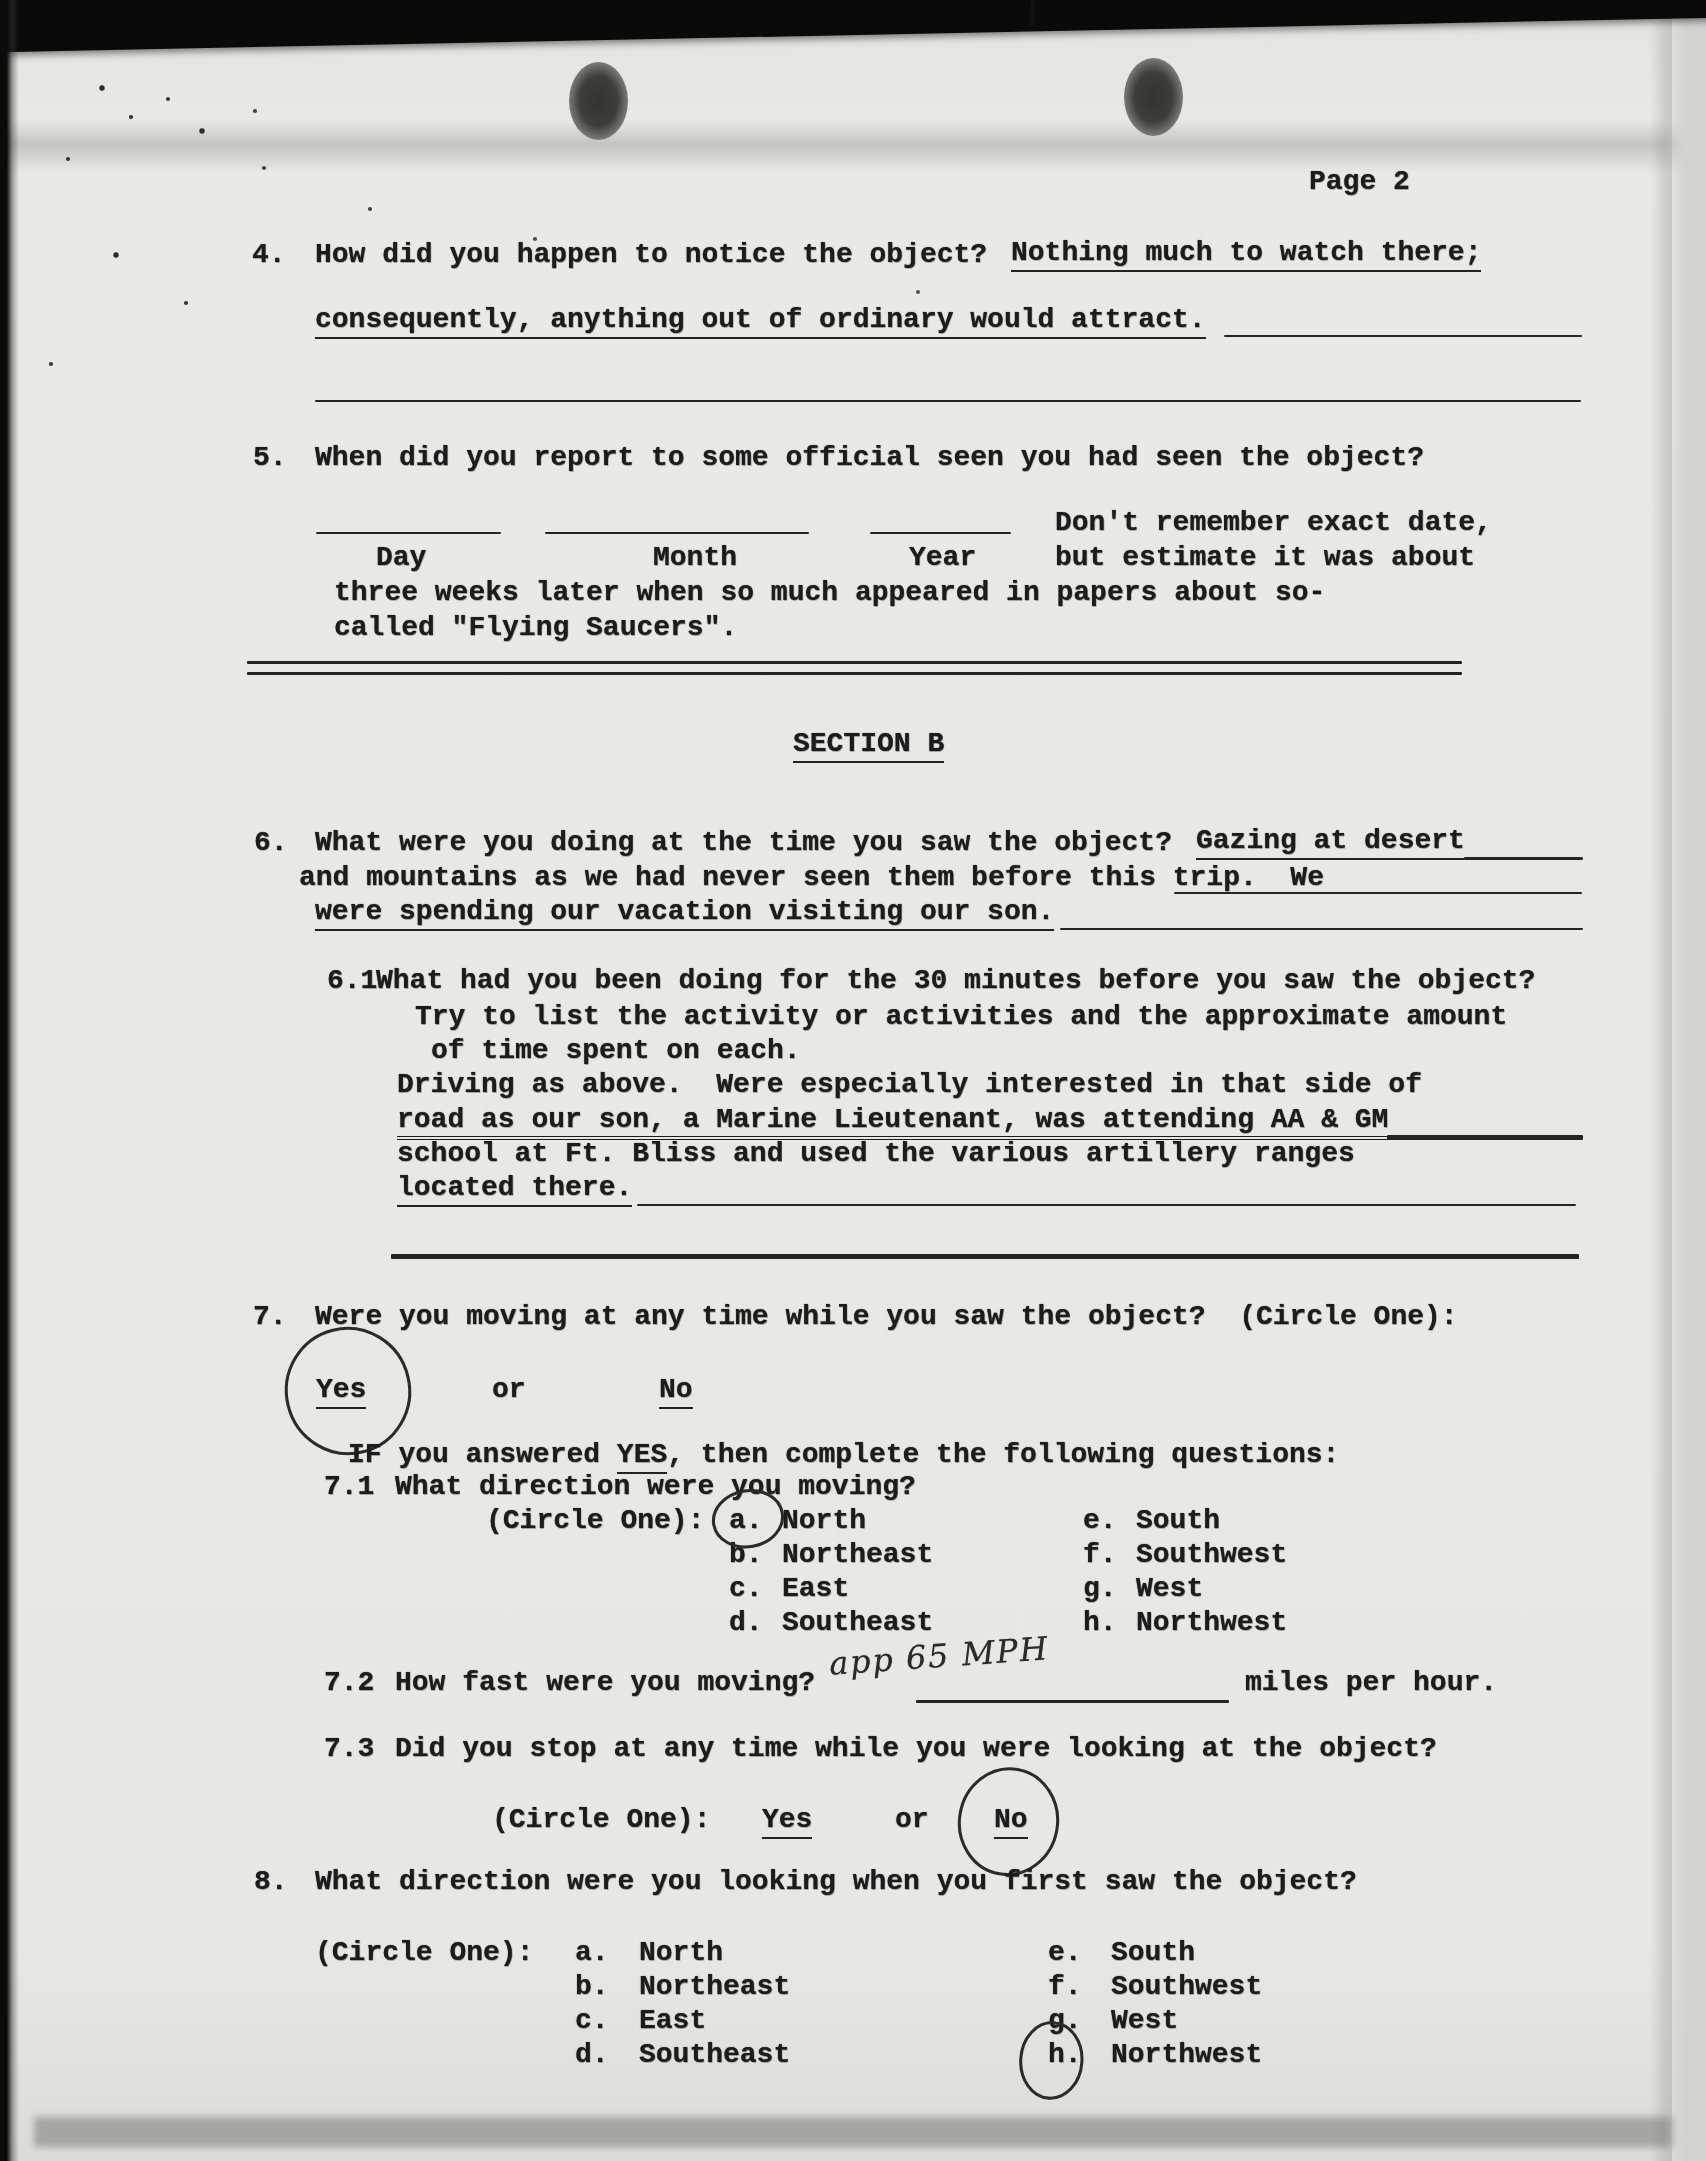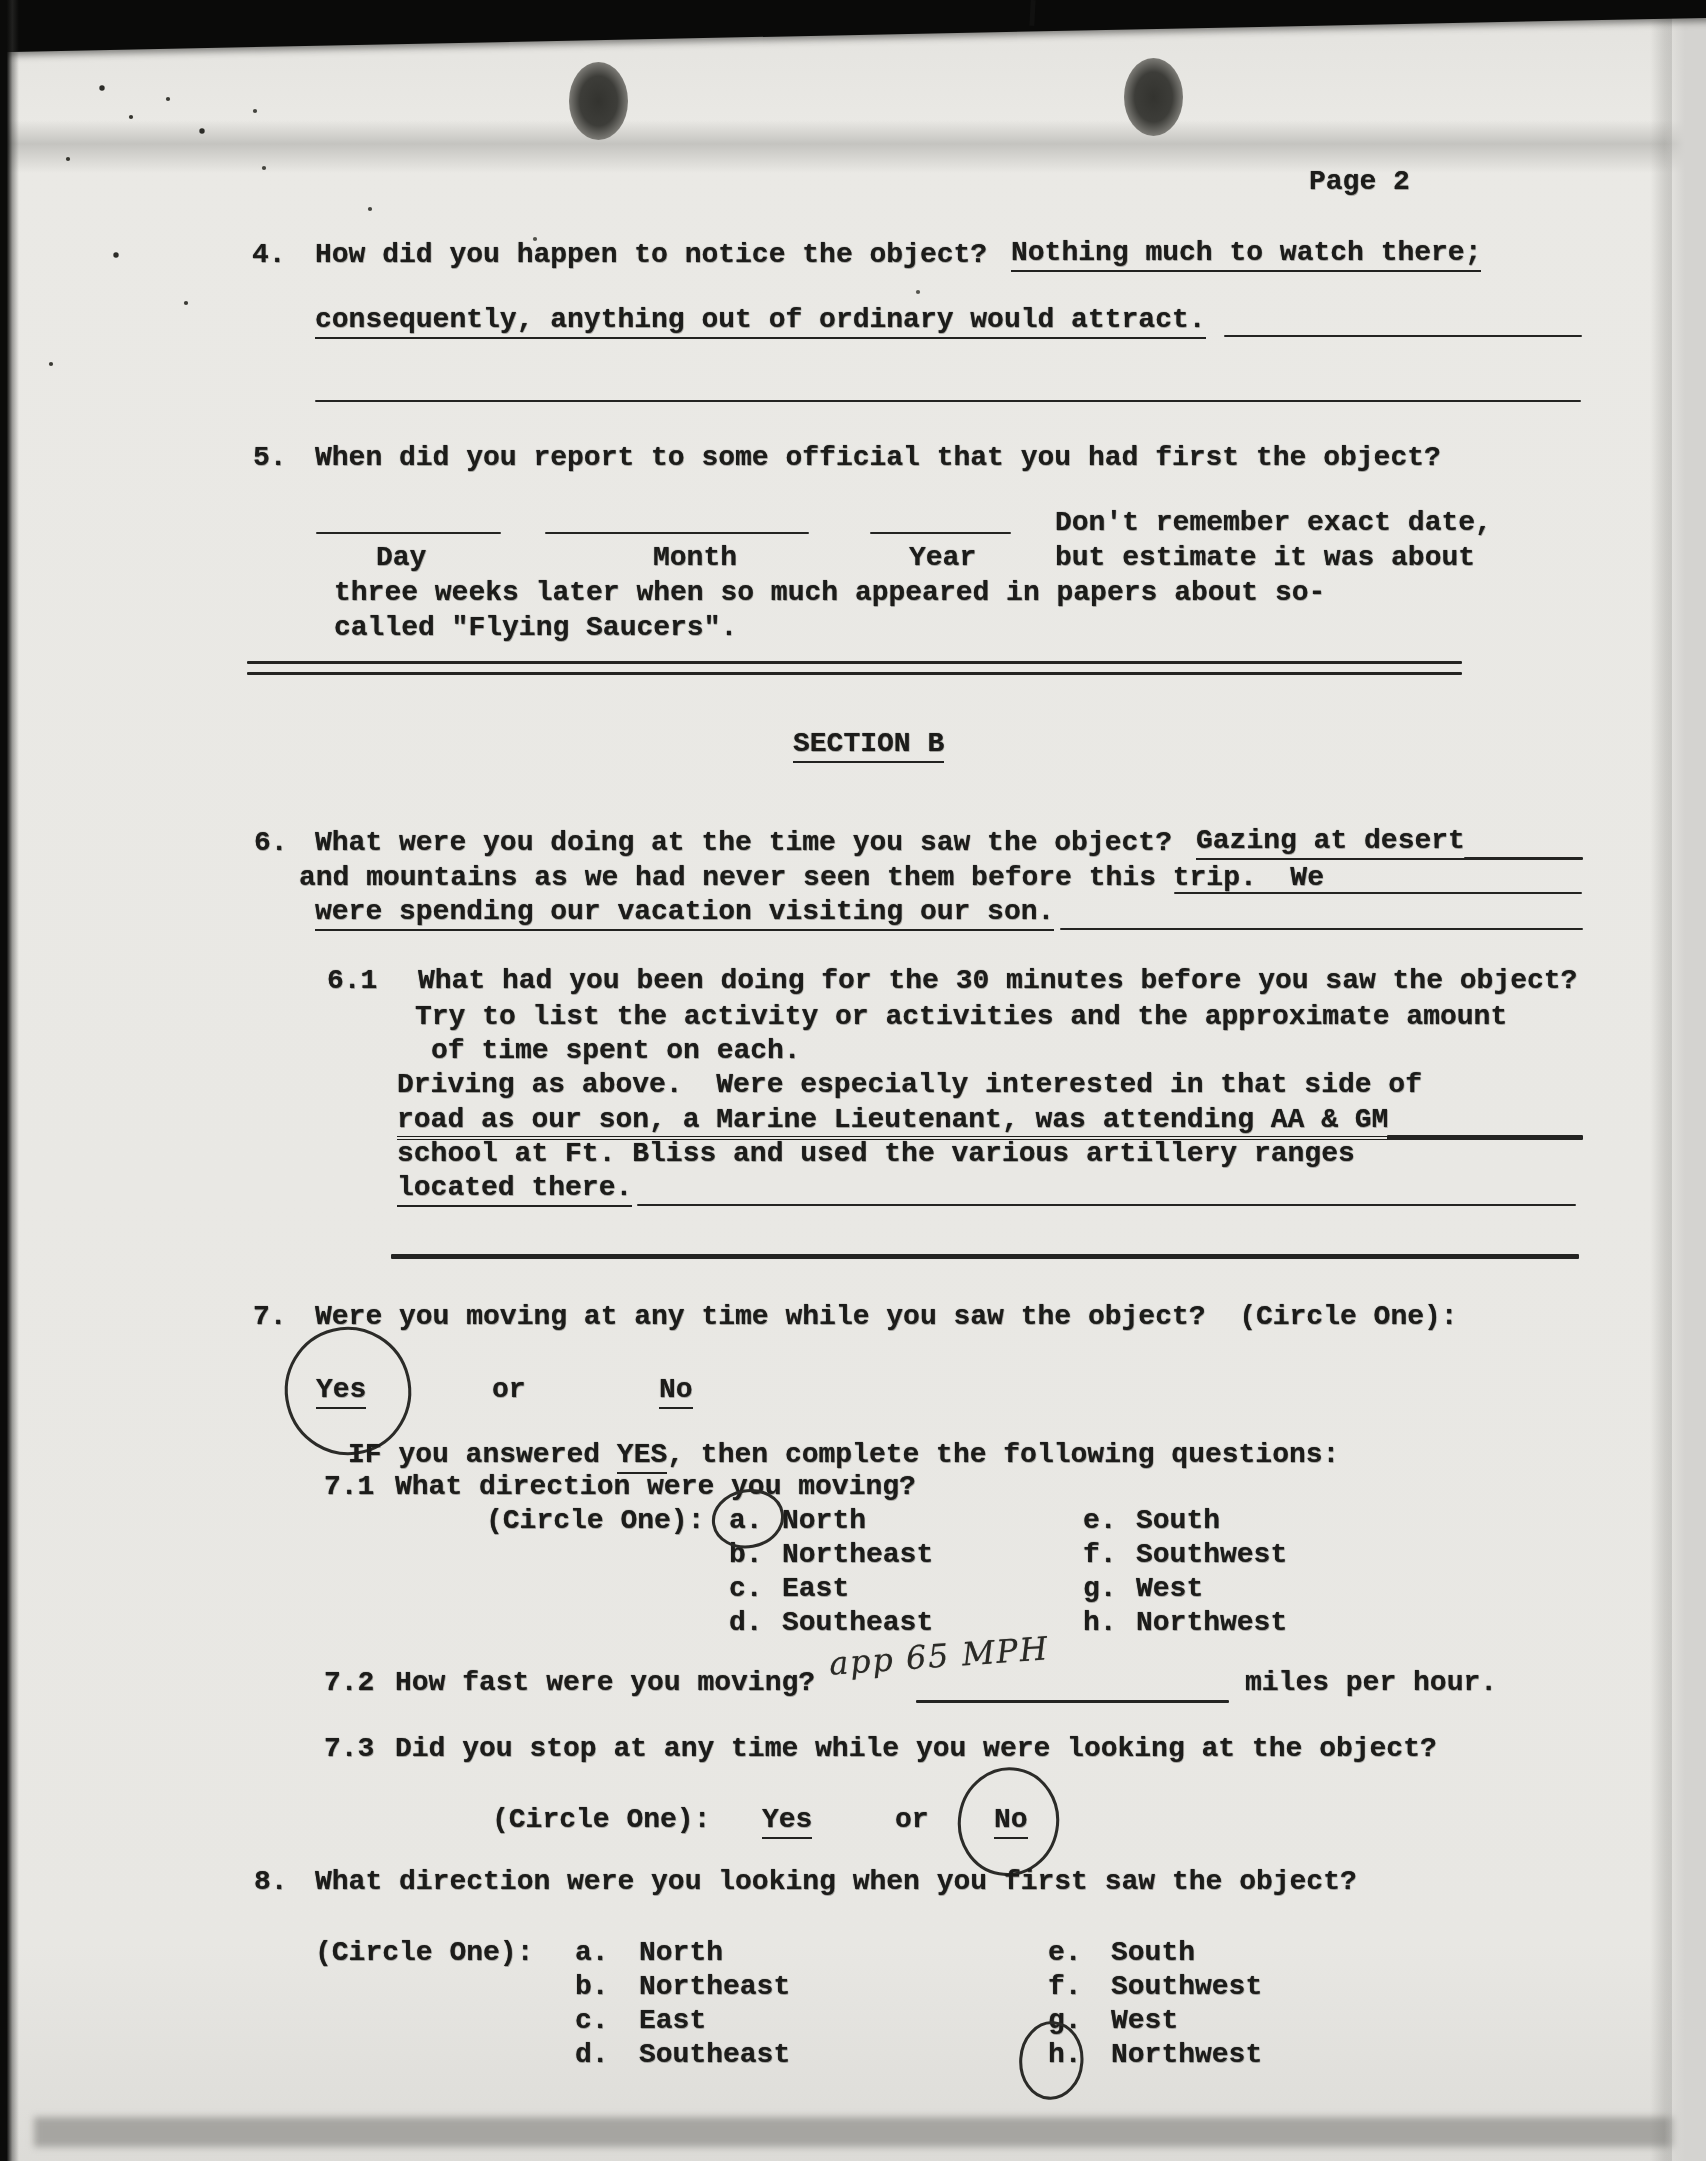--- a/index.html
+++ b/index.html
@@ -84,21 +84,21 @@
 <div class="t" style="left:1309px;top:165px;">Page 2</div>
 
 <div class="t" style="left:252px;top:238px;">4.</div>
 <div class="t" style="left:315px;top:238px;">How did you happen to notice the object?</div>
 <div class="t" style="left:1011px;top:236px;"><span class="u">Nothing much to watch there;</span></div>
 <div class="t" style="left:315px;top:303px;"><span class="u">consequently, anything out of ordinary would attract.</span></div>
 <div class="rule" style="left:1224px;top:335px;width:358px;"></div>
 <div class="rule" style="left:315px;top:400px;width:1266px;"></div>
 
 <div class="t" style="left:253px;top:441px;">5.</div>
-<div class="t" style="left:315px;top:441px;">When did you report to some official that you had first the object?</div>
+<div class="t" style="left:315px;top:441px;">When did you report to some official seen you had seen the object?</div>
 <div class="t" style="left:1055px;top:506px;">Don't remember exact date,</div>
 <div class="rule" style="left:316px;top:532px;width:185px;"></div>
 <div class="rule" style="left:545px;top:532px;width:264px;"></div>
 <div class="rule" style="left:870px;top:532px;width:141px;"></div>
 <div class="t" style="left:376px;top:541px;">Day</div>
 <div class="t" style="left:653px;top:541px;">Month</div>
 <div class="t" style="left:909px;top:541px;">Year</div>
 <div class="t" style="left:1055px;top:541px;">but estimate it was about</div>
 <div class="t" style="left:334px;top:576px;">three weeks later when so much appeared in papers about so-</div>
 <div class="t" style="left:334px;top:611px;">called "Flying Saucers".</div>
@@ -110,21 +110,21 @@
 <div class="t" style="left:254px;top:826px;">6.</div>
 <div class="t" style="left:315px;top:826px;">What were you doing at the time you saw the object?</div>
 <div class="t" style="left:1196px;top:824px;"><span class="u">Gazing at desert</span></div>
 <div class="rule r7" style="left:1464px;top:857px;width:119px;"></div>
 <div class="t" style="left:299px;top:861px;">and mountains as we had never seen them before this trip.  We</div>
 <div class="rule" style="left:1174px;top:892px;width:408px;"></div>
 <div class="t" style="left:315px;top:895px;"><span class="u">were spending our vacation visiting our son.</span></div>
 <div class="rule" style="left:1060px;top:928px;width:523px;"></div>
 
 <div class="t" style="left:327px;top:964px;">6.1</div>
-<div class="t" style="left:418px;top:964px;">What had you been doing for the 30 minutes before you saw the object?</div>
+<div class="t" style="left:376px;top:964px;">What had you been doing for the 30 minutes before you saw the object?</div>
 <div class="t" style="left:415px;top:1000px;">Try to list the activity or activities and the approximate amount</div>
 <div class="t" style="left:431px;top:1034px;">of time spent on each.</div>
 <div class="t" style="left:397px;top:1068px;">Driving as above.  Were especially interested in that side of</div>
 <div class="t" style="left:397px;top:1103px;"><span class="u2">road as our son, a Marine Lieutenant, was attending AA &amp; GM</span></div>
 <div class="rule r8" style="left:1387px;top:1135px;width:196px;"></div>
 <div class="t" style="left:397px;top:1137px;">school at Ft. Bliss and used the various artillery ranges</div>
 <div class="t" style="left:397px;top:1171px;text-align:center;"><span class="u">located there.</span></div>
 <div class="rule" style="left:637px;top:1204px;width:939px;"></div>
 <div class="rule r8" style="left:391px;top:1254px;width:1188px;"></div>
 

